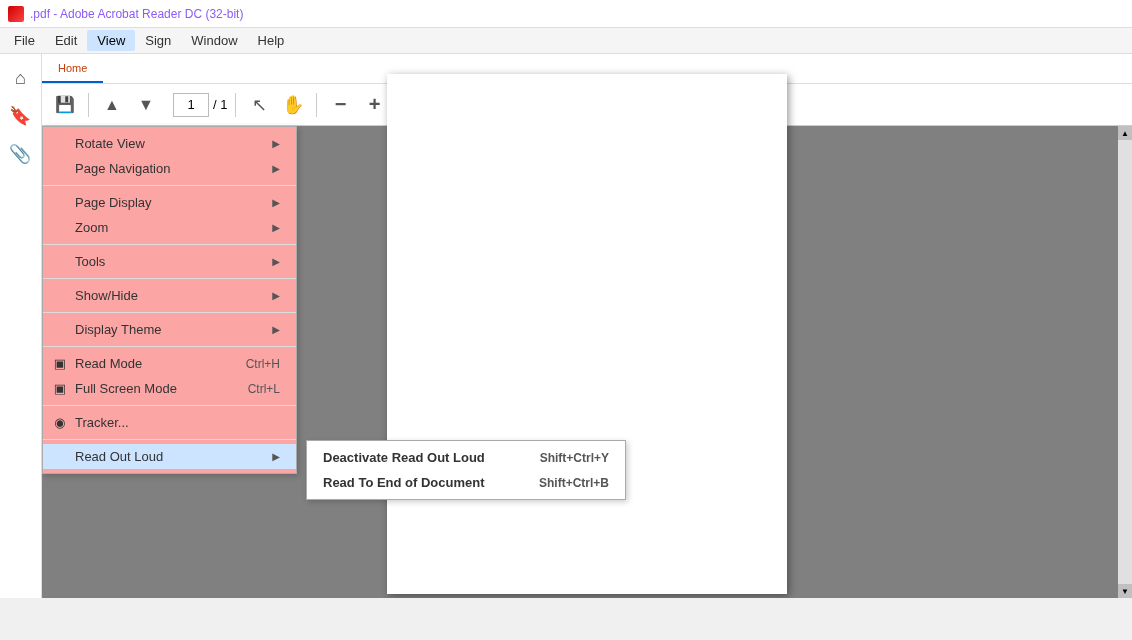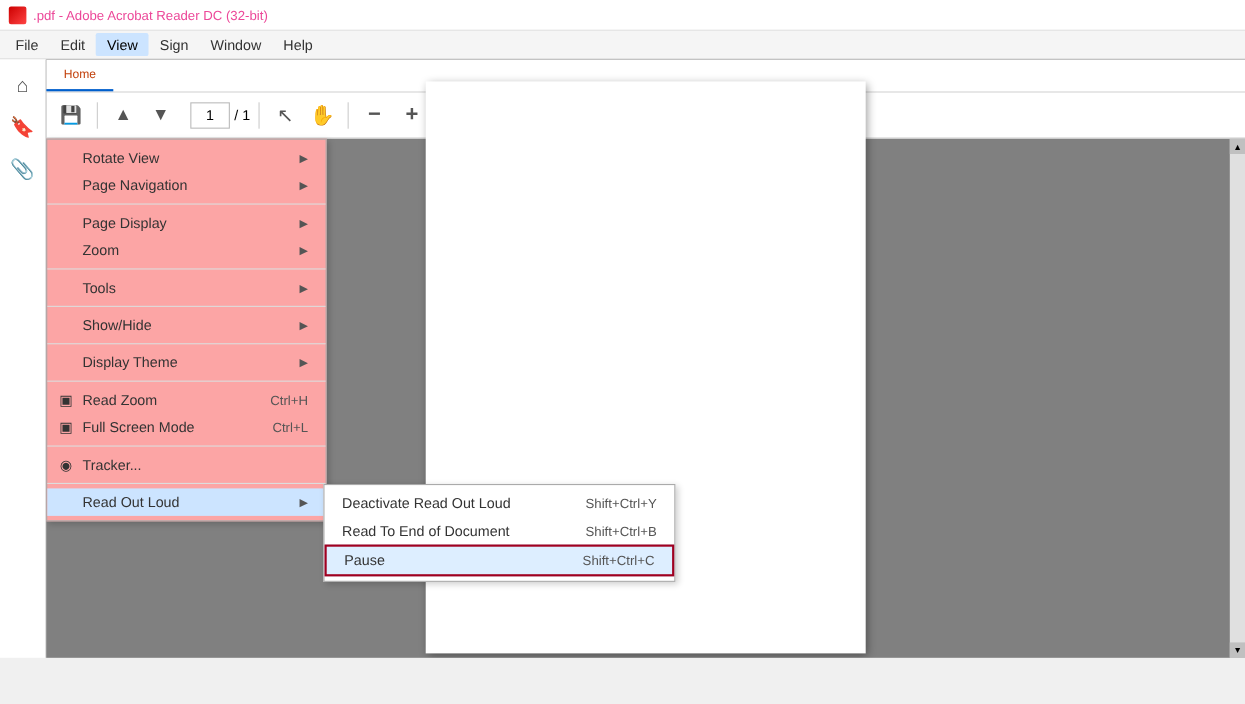--- a/index.html
+++ b/index.html
@@ -15,21 +15,21 @@
 
     
     .title-bar {
       background: #fff;
       height: 28px;
       display: flex;
       align-items: center;
       padding: 0 8px;
       border-bottom: 1px solid #ddd;
       font-size: 12px;
-      color: #ec4899;
+      color: #8b5cf6;
     }
     .title-bar-icon {
       width: 16px;
       height: 16px;
       margin-right: 6px;
       background: linear-gradient(135deg, #cc0000, #ff4444);
       border-radius: 2px;
       display: inline-block;
     }
 
@@ -344,49 +344,45 @@
         <span class="arrow">▶</span>
       </div>
       <div class="menu-divider"></div>
       <div class="menu-option">
         <span>Display Theme</span>
         <span class="arrow">▶</span>
       </div>
       <div class="menu-divider"></div>
       <div class="menu-option">
         <span class="icon">▣</span>
-        <span>Read Zoom</span>
+        <span>Read Mode</span>
         <span class="shortcut">Ctrl+H</span>
       </div>
       <div class="menu-option">
         <span class="icon">▣</span>
         <span>Full Screen Mode</span>
         <span class="shortcut">Ctrl+L</span>
       </div>
       <div class="menu-divider"></div>
       <div class="menu-option">
         <span class="icon">◉</span>
         <span>Tracker...</span>
       </div>
       <div class="menu-divider"></div>
       <div class="menu-option highlighted">
         <span>Read Out Loud</span>
         <span class="arrow">▶</span>
       </div>
     </div>
 
-    <div class="read-submenu" style="position:absolute;top:386px;left:252px;">
+    <div class="read-submenu" style="position:absolute;top:386px;left:264px;font-weight:bold;">
       <div class="submenu-item">
         <span>Deactivate Read Out Loud</span>
         <span class="shortcut">Shift+Ctrl+Y</span>
       </div>
       <div class="submenu-item">
         <span>Read To End of Document</span>
         <span class="shortcut">Shift+Ctrl+B</span>
       </div>
-      <div class="submenu-item pause-item">
-        <span>Pause</span>
-        <span class="shortcut">Shift+Ctrl+C</span>
-      </div>
     </div>
 
   </div>
 </div>
 
 </body></html>

